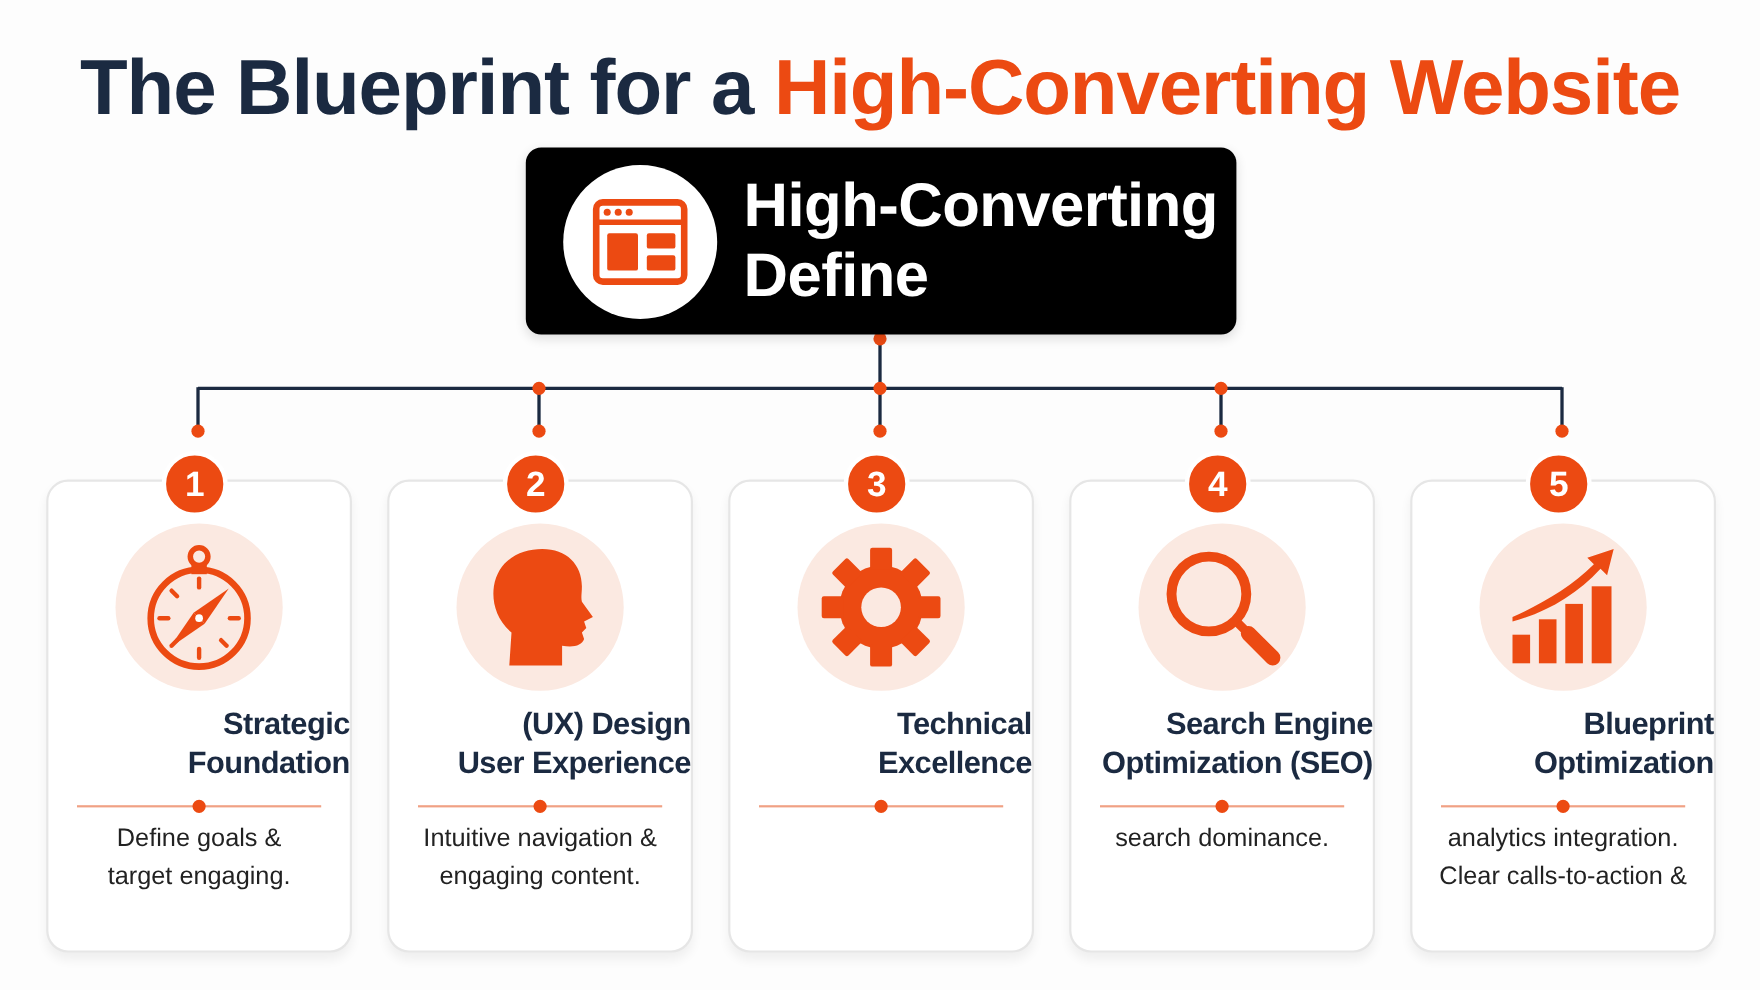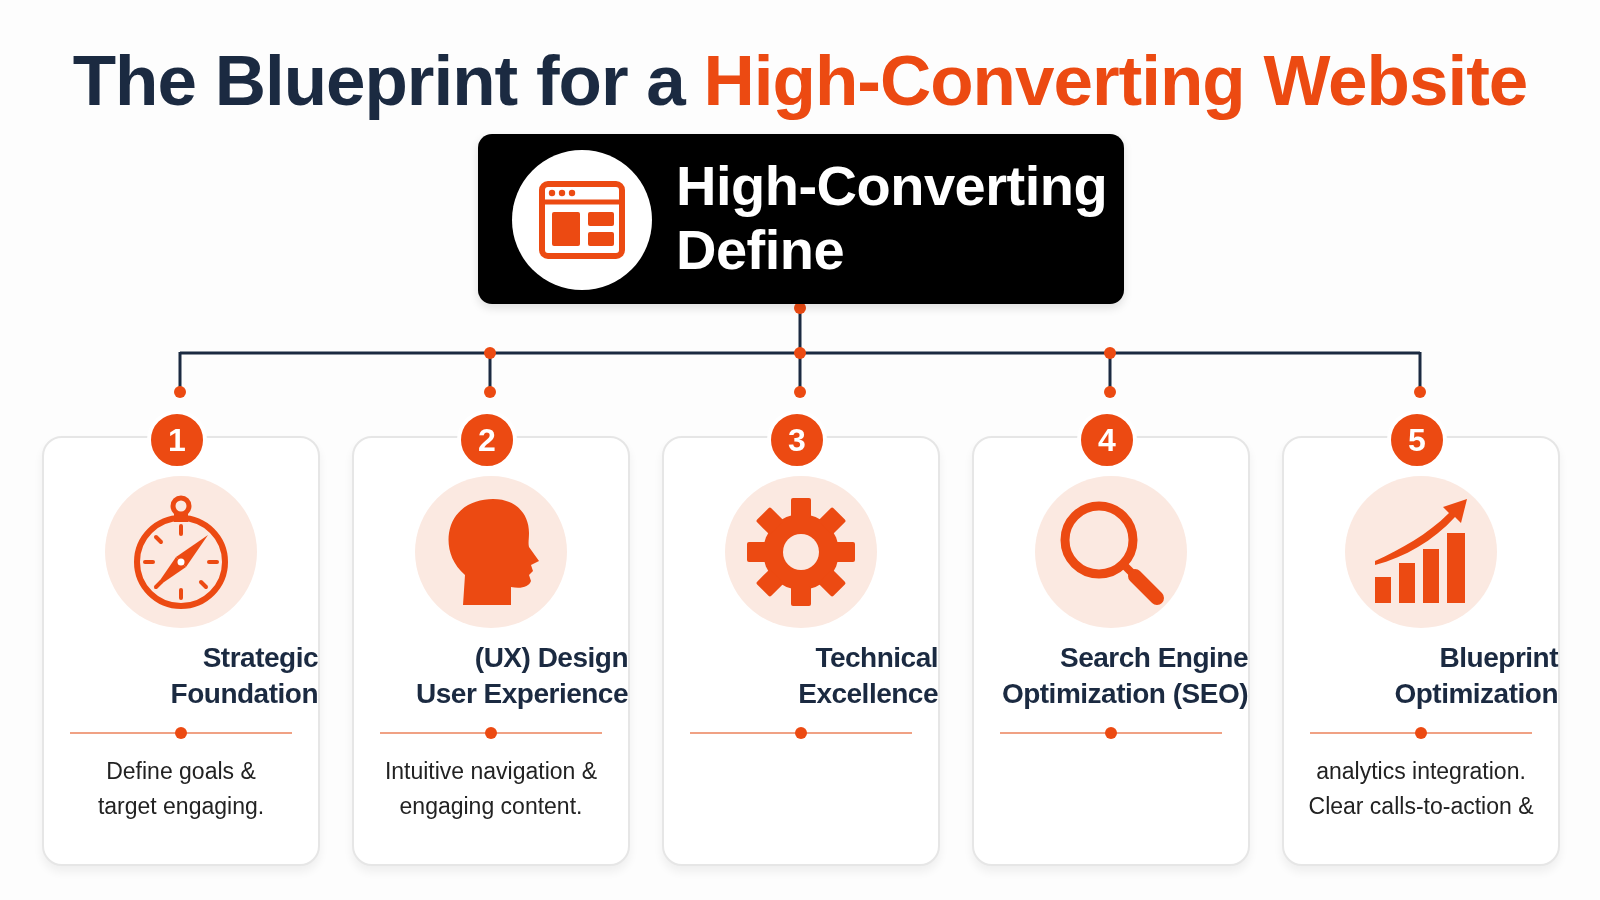--- a/index.html
+++ b/index.html
@@ -51,21 +51,21 @@
     font-weight: 700; font-size: 28px; line-height: 36px; color: #1b2a41; letter-spacing: -0.5px;
   }
   .divider {
     position: absolute; top: 294px; left: 26px; right: 26px; height: 2px; background: #f0a184;
   }
   .divider-dot {
     position: absolute; top: 289px; left: 50%; width: 12px; height: 12px; margin-left: -6px;
     border-radius: 50%; background: #ec4a12;
   }
   .card-desc {
-    position: absolute; top: 316px; left: 0; width: 100%; text-align: center;
+    position: absolute; top: 306px; left: 0; width: 100%; text-align: center;
     font-size: 23px; line-height: 35px; color: #222;
   }
 </style>
 </head>
 <body>
 
 <div class="title">
   <span>The Blueprint for a </span><span class="accent">High-Converting Website</span>
 </div>
 
@@ -201,20 +201,21 @@
       <line x1="80" y1="80" x2="102" y2="102" stroke="#ec4a12" stroke-width="14" stroke-linecap="round"></line>
     </svg>
   </div>
   <div class="card-title">
     <div>Search Engine</div>
     <div>Optimization (SEO)</div>
   </div>
   <div class="divider"></div>
   <div class="divider-dot"></div>
   <div class="card-desc">
+    <div>search dominance.</div>
   </div>
 </div>
 
 <div class="card" style="left:1282px;">
   <div class="badge">5</div>
   <div class="icon-circle">
     <svg width="100" height="110" viewBox="0 0 100 110">
       <g fill="#ec4a12">
         <rect x="4" y="80" width="16" height="26"></rect>
         <rect x="28" y="66" width="16" height="40"></rect>

